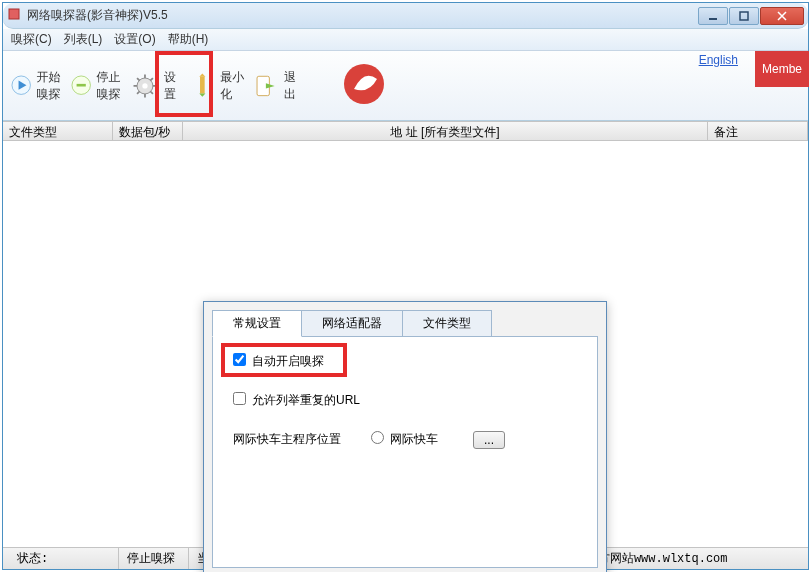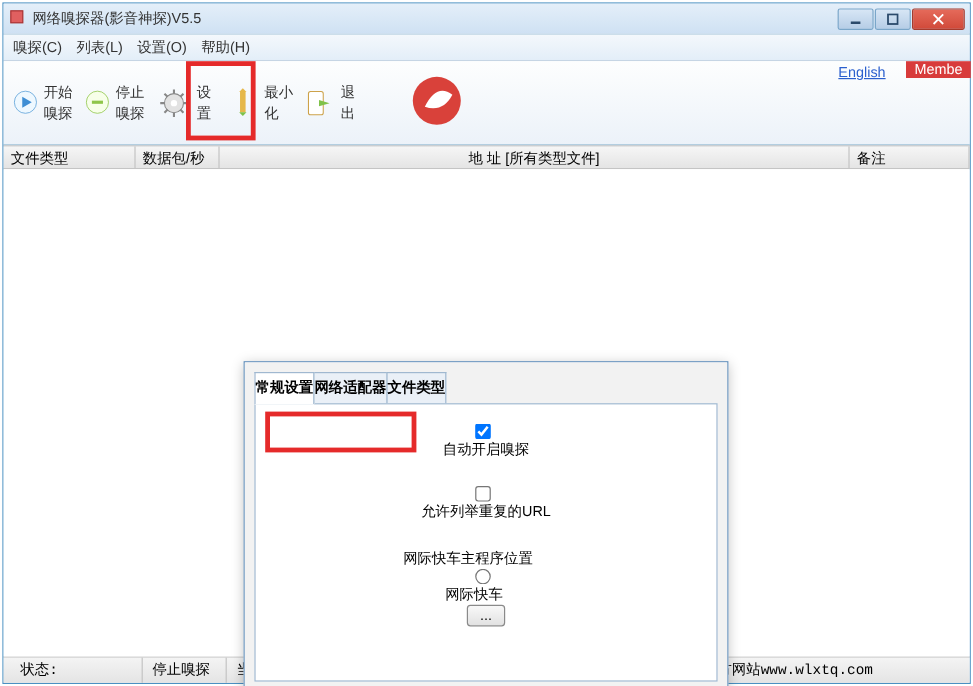--- a/index.html
+++ b/index.html
@@ -6,21 +6,21 @@
   body { background: #fff; width: 811px; height: 572px; overflow: hidden; }
 
   
   .window {
     width: 807px; height: 568px; margin: 2px;
     border: 1px solid #4a90c2; background: #fff; position: relative;
     display: flex; flex-direction: column;
   }
   .titlebar {
     height: 26px; background: linear-gradient(to bottom, #e4eff9, #cfe1f3);
-    display: flex; align-items: center; padding: 0 4px; border-bottom: 1px solid #b3cee0;
+    display: flex; align-items: center; padding: 0 4px; border-bottom: 1px solid #b3cee0; border-radius: 10px;
   }
   .titlebar-left { flex: 1; display: flex; align-items: center; gap: 6px; color: #333; }
   .titlebar-btns { display: flex; gap: 1px; }
   .tbtn { width: 30px; height: 18px; display: flex; align-items: center; justify-content: center;
           background: linear-gradient(to bottom, #d7e6f5, #b6cde6);
           border: 1px solid #7aa6c9; border-radius: 2px; color: #2b4a6b; cursor: pointer; }
   .tbtn.wide { width: 44px; }
   .tbtn.close { background: linear-gradient(to bottom,#e56a5a,#d14a3a); color:#fff; border-color:#a63a2c; }
   .tbtn svg { width:10px; height:10px; }
 
@@ -35,21 +35,21 @@
     background: linear-gradient(to bottom,#fdfefe,#ecf2f9); border-bottom:1px solid #b3cee0;
     position:relative;
   }
   .tool { width:60px; height:60px; display:flex; flex-direction:row; align-items:center; justify-content:center;
           gap:4px; cursor:pointer; border:1px solid transparent; }
   .tool .ic { width:34px; height:34px; display:flex; align-items:center; justify-content:center; }
   .tool span { color:#333; }
   .redmark { position:absolute; border:4px solid #e52a2a; pointer-events:none; }
 
   .hlink { position:absolute; top:2px; right:70px; color:#2a5fce; text-decoration:underline; cursor:pointer; }
-  .member { position:absolute; top:0; right:-1px; height:14px; width:54px; background:#d83b3b; color:#fff; display:flex; align-items:center; justify-content:center; cursor:pointer;text-align:right; }
+  .member { position:absolute; top:0; right:-1px; height:36px; width:54px; background:#d83b3b; color:#fff; display:flex; align-items:center; justify-content:center; cursor:pointer;text-align:right; }
 
   .listhead { height:20px; background: linear-gradient(to bottom,#f6f6f6,#e4e4e4);
               border-top:1px solid #c4c4c4; border-bottom:1px solid #c4c4c4; display:flex; }
   .col { padding:2px 6px; border-right:1px solid #c4c4c4; cursor:pointer; white-space:nowrap; overflow:hidden; }
 
   .mainarea { flex:1; background:#fff; position:relative; }
 
   .statusbar { height:22px; background: linear-gradient(to bottom,#f4f4f4,#e4e4e4);
                border-top:1px solid #c4c4c4; display:flex; align-items:center; padding:0 6px; }
   .statuscell { padding:0 8px; border-right:1px solid #c4c4c4; height:100%; display:flex; align-items:center;font-family:Liberation Mono, monospace; }
@@ -62,24 +62,24 @@
     display:flex; flex-direction:column;
   }
   .dlg-title { height:28px; background: linear-gradient(to bottom,#e4eff9,#cfe1f3);
                display:flex; align-items:center; justify-content:space-between;
                padding:0 6px; border-bottom:1px solid #b3cee0; color:#333; font-weight:bold; }
   .dlg-close { width:44px; height:18px; background:linear-gradient(to bottom,#e56a5a,#d14a3a);
                color:#fff; display:flex; align-items:center; justify-content:center; border-radius:2px;
                border:1px solid #a63a2c; cursor:pointer; }
   .dlg-body { flex:1; background:#f2f2f2; padding:8px; position:relative; }
   .tabs { display:flex; }
-  .tab { padding:4px 0; border:1px solid #a0b8d0; border-bottom:none; background:#eaf0f7; cursor:pointer; margin-right:-1px;font-weight:bold; }
+  .tab { padding:4px 20px; border:1px solid #a0b8d0; border-bottom:none; background:#eaf0f7; cursor:pointer; margin-right:-1px; }
   .tab.active { background:#fff; border-bottom:1px solid #fff; position:relative; z-index:2; }
   .panel { border:1px solid #a0b8d0; background:#fff; height:232px; margin-top:-1px; padding:16px 20px; position:relative; }
-  .row { display:flex; align-items:center; margin-bottom:22px;flex-direction:column; }
+  .row { display:flex; align-items:flex-start; margin-bottom:22px; }
   input[type=checkbox], input[type=radio] { margin-right:6px; }
   .browsebtn { padding:1px 10px; border:1px solid #8a8a8a; background:linear-gradient(to bottom,#f8f8f8,#e2e2e2);
                border-radius:3px; cursor:pointer; }
 
   
   .hl { position:absolute; border:4px solid #e52a2a; pointer-events:none; z-index:5; }
 </style>
 </head>
 <body>
 
@@ -205,21 +205,21 @@
             <input type="checkbox" checked="" style="">
             <label>自动开启嗅探</label>
           </div>
           <div class="row">
             <input type="checkbox" style="">
             <label>允许列举重复的URL</label>
           </div>
           <div class="row">
             <span style="margin-right:30px">网际快车主程序位置</span>
             <input type="radio" style="">
-            <label style="margin-right:20px">网际快车</label>
+            <label style="margin-right:35px">网际快车</label>
             <button class="browsebtn">...</button>
           </div>
 
           <div class="hl" style="left:8px;top:6px;width:126px;height:34px"></div>
         </div>
 
       </div>
     </div>
 
   </div>

